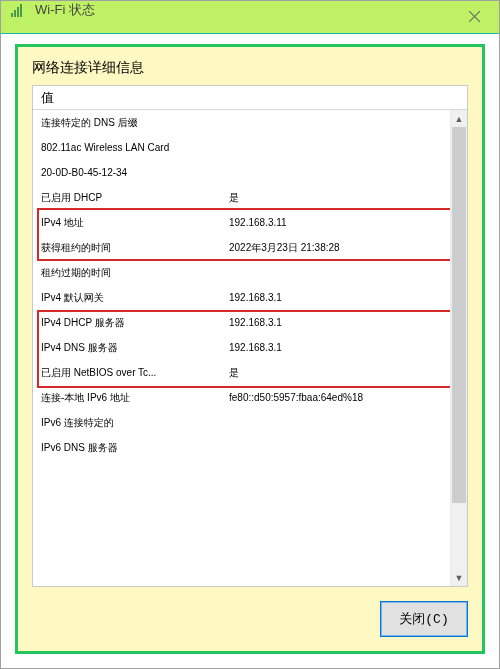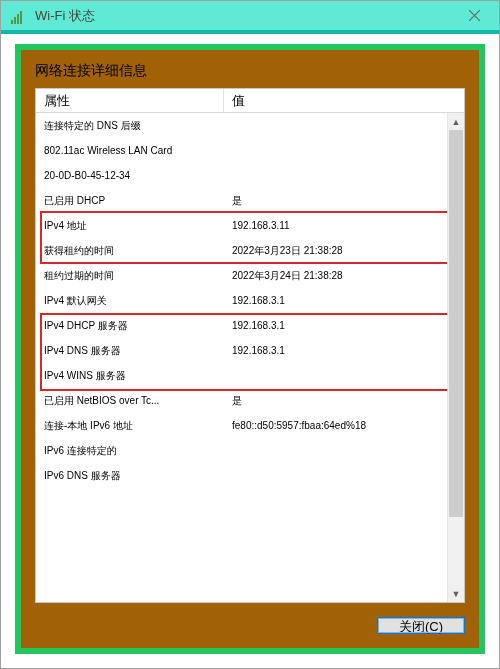--- a/index.html
+++ b/index.html
@@ -16,24 +16,24 @@
       width: 100%;
       height: 100%;
       background: #fff;
       border: 1px solid #a0a0a0;
       display: flex;
       flex-direction: column;
     }
     .titlebar {
       height: 33px;
       display: flex;
-      align-items: center;
+      align-items: flex-start;
       padding: 0 2px 0 10px;
-      border-bottom: 4px solid #14b8a6;
-      background: #5eead4;
+      border-bottom: 1px solid #14b8a6;
+      background: #bef264;
     }
     .wifi-icon {
       width: 16px;
       height: 16px;
       margin-right: 8px;
       display: inline-flex;
       align-items: flex-end;
       gap: 1px;
     }
     .wifi-icon span {
@@ -52,22 +52,22 @@
       display: flex;
       align-items: center;
       justify-content: center;
       color: #666;
       font-size: 15px;
       cursor: pointer;
     }
     .inner-dialog {
       margin: 10px 14px 14px 14px;
       flex: 1;
-      border: 6px solid #22c55e;
-      background: #a16207;
+      border: 3px solid #22c55e;
+      background: #fef9c3;
       display: flex;
       flex-direction: column;
       padding: 12px 0 0 0;
     }
     .dialog-title {
       font-size: 14px;
       padding: 0 14px 8px 14px;
       color: #000;
     }
     .section-label {
@@ -112,25 +112,25 @@
     }
     .hl1 { top: 98px; height: 53px; }
     .hl2 { top: 200px; height: 78px; }
     .button-row {
       display: flex;
       justify-content: flex-end;
       padding: 14px 14px 14px 0;
     }
     .btn-close {
       min-width: 88px;
-      height: 17px;
+      height: 36px;
       border: 1px solid #0078d7;
       background: #e1e1e1;
       font-size: 13px;
-      font-family: Liberation Sans, sans-serif;
+      font-family: Liberation Mono, monospace;
       padding: 0 14px;
       cursor: pointer;
       outline: 1px solid #7eb4ea;
       outline-offset: -2px;
     }
     .scrollbar-vert {
       position: absolute;
       right: 0; top: 0; bottom: 0;
       width: 17px;
       background: #f0f0f0;
@@ -173,21 +173,20 @@
         <line x1="10" y1="0" x2="0" y2="10" stroke="currentColor" stroke-width="1"></line>
       </svg>
     </div>
   </div>
 
   <div class="inner-dialog">
     <div class="dialog-title">网络连接详细信息</div>
 
     <div class="table-wrap">
       <div class="table-head">
-        <div class="col-prop">属性</div>
         <div class="col-val">值</div>
       </div>
       <div class="table-body" id="tbody">
 
         <div class="row">
             <div class="p">连接特定的 DNS 后缀</div>
             <div class="v"></div>
           </div>
           <div class="row">
             <div class="v">802.11ac Wireless LAN Card</div>
@@ -202,37 +201,32 @@
           <div class="row">
             <div class="p">IPv4 地址</div>
             <div class="v">192.168.3.11</div>
           </div>
           <div class="row">
             <div class="p">获得租约的时间</div>
             <div class="v">2022年3月23日 21:38:28</div>
           </div>
           <div class="row">
             <div class="p">租约过期的时间</div>
-            <div class="v">2022年3月24日 21:38:28</div>
           </div>
           <div class="row">
             <div class="p">IPv4 默认网关</div>
             <div class="v">192.168.3.1</div>
           </div>
           <div class="row">
             <div class="p">IPv4 DHCP 服务器</div>
             <div class="v">192.168.3.1</div>
           </div>
           <div class="row">
             <div class="p">IPv4 DNS 服务器</div>
             <div class="v">192.168.3.1</div>
-          </div>
-          <div class="row">
-            <div class="p">IPv4 WINS 服务器</div>
-            <div class="v"></div>
           </div>
           <div class="row">
             <div class="p">已启用 NetBIOS over Tc...</div>
             <div class="v">是</div>
           </div>
           <div class="row">
             <div class="p">连接-本地 IPv6 地址</div>
             <div class="v">fe80::d50:5957:fbaa:64ed%18</div>
           </div>
           <div class="row">

